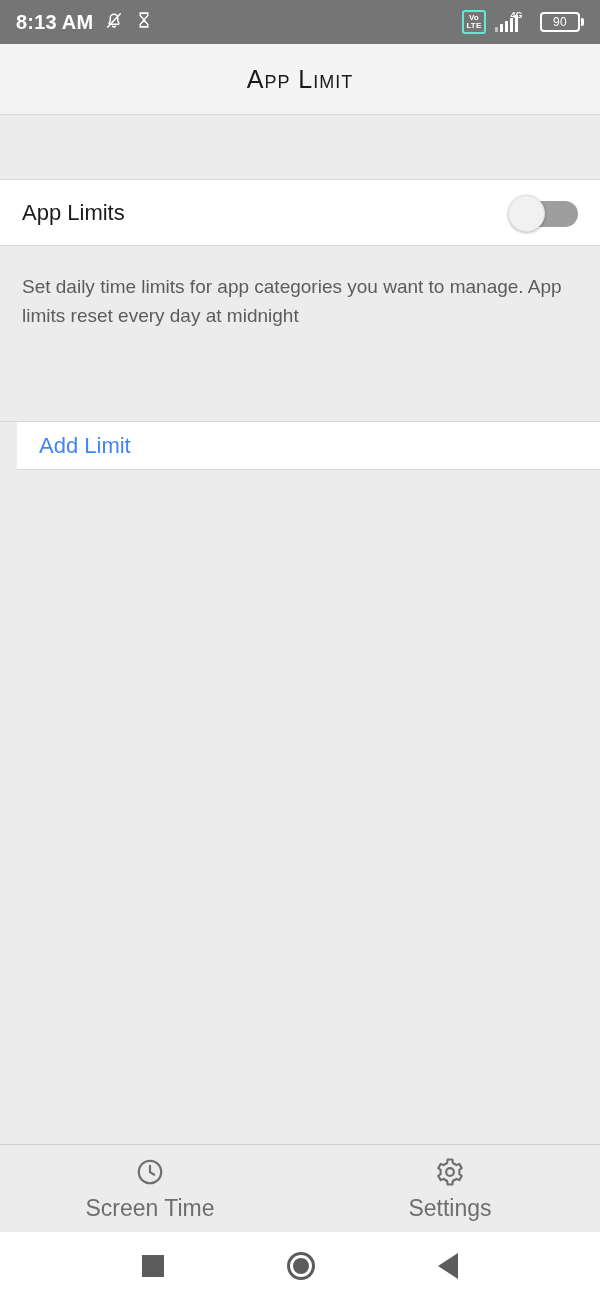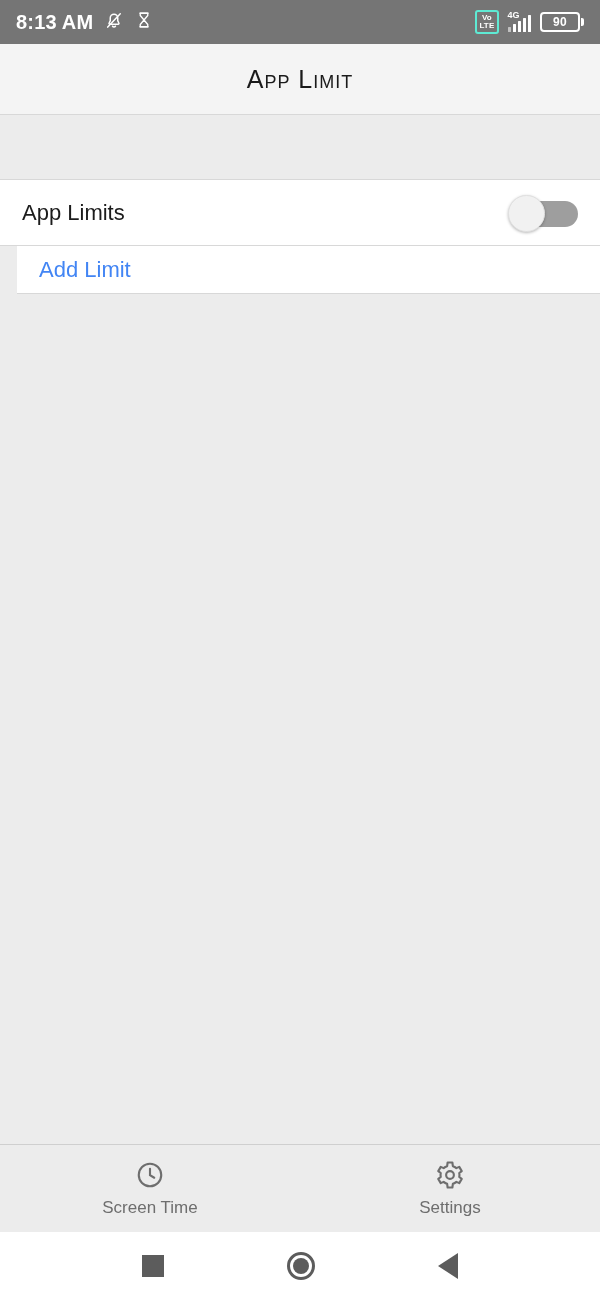--- a/index.html
+++ b/index.html
@@ -21,33 +21,33 @@
   .sb-clock { font-size:20px; font-weight:bold; letter-spacing:.2px; }
   .sb-right { display:flex; align-items:center; gap:9px; }
   .sb-icon { display:block; }
   .volte-box {
     border:2px solid #5eead4; border-radius:3px;
     font-size:8px; line-height:8px; font-weight:bold;
     padding:2px 2px; text-align:center; letter-spacing:.2px;
   }
   .volte-box span { display:block; }
   .sig-wrap { position:relative; display:flex; align-items:flex-end; gap:1.5px; height:20px; }
-  .sig-wrap .g4 { position:absolute; top:-2px; left:0; font-size:9px; font-weight:bold; }
+  .sig-wrap .g4 { position:absolute; top:-2px; left:16px; font-size:9px; font-weight:bold; }
   .bar { width:3.5px; background:#fff; border-radius:.5px; }
   .bar.b0 { height:5px; opacity:.55; }
   .bar.b1 { height:8px; }
   .bar.b2 { height:11px; }
   .bar.b3 { height:14px; }
   .bar.b4 { height:17px; }
   .batt { display:flex; align-items:center; }
   .batt-body {
     border:2px solid #fff; border-radius:4px;
     min-width:40px; height:20px;
     display:flex; align-items:center; justify-content:center;
-    font-size:12px; font-weight:bold; letter-spacing:.3px;
+    font-size:12px; font-weight:normal; letter-spacing:.3px;margin-left:13px;
   }
   .batt-cap { width:3px; height:8px; background:#fff; border-radius:0 2px 2px 0; margin-left:1px; }
 
   
   .appbar {
     flex:0 0 71px; background:#f4f4f4;
     display:flex; align-items:center; justify-content:center;
     border-bottom:1px solid #d8d8d8;
   }
   .appbar-title {
@@ -92,21 +92,21 @@
   .filler { flex:1 1 auto; background:#ececec; }
 
   
   .tabbar {
     flex:0 0 88px; background:#ececec;
     border-top:1px solid #cfcfcf;
     display:flex; align-items:center;
   }
   .tab { flex:1 1 0; display:flex; flex-direction:column; align-items:center; justify-content:center; gap:7px; }
   .tab-ico { height:32px; display:flex; align-items:center; justify-content:center; }
-  .tab-label { font-size:17px; color:#6e6e6e; }
+  .tab-label { font-size:23px; color:#6e6e6e; }
   .tab.active .tab-label { color:#4285f4; }
 
   
   .navbar {
     flex:0 0 68px; background:#ffffff;
     display:flex; align-items:center; justify-content:space-around;
     padding:0 80px;
   }
   .nav-recents { width:22px; height:22px; background:#5c5c5c; }
   .nav-home {
@@ -174,20 +174,23 @@
     <div class="gap-block"></div>
 
     <div class="row-white row-toggle">
       <span class="row-label">App Limits</span>
       <span class="switch">
         <span class="track"></span>
         <span class="thumb"></span>
       </span>
     </div>
 
+    <div class="desc-block">
+      <p class="desc-text">Set daily time limits for app categories you want to manage. App limits reset every day at midnight</p>
+    </div>
 
     <div class="row-white row-link">
       <span class="link-text">Add Limit</span>
     </div>
 
     <div class="filler"></div>
   </div>
 
   <div class="tabbar">
 

